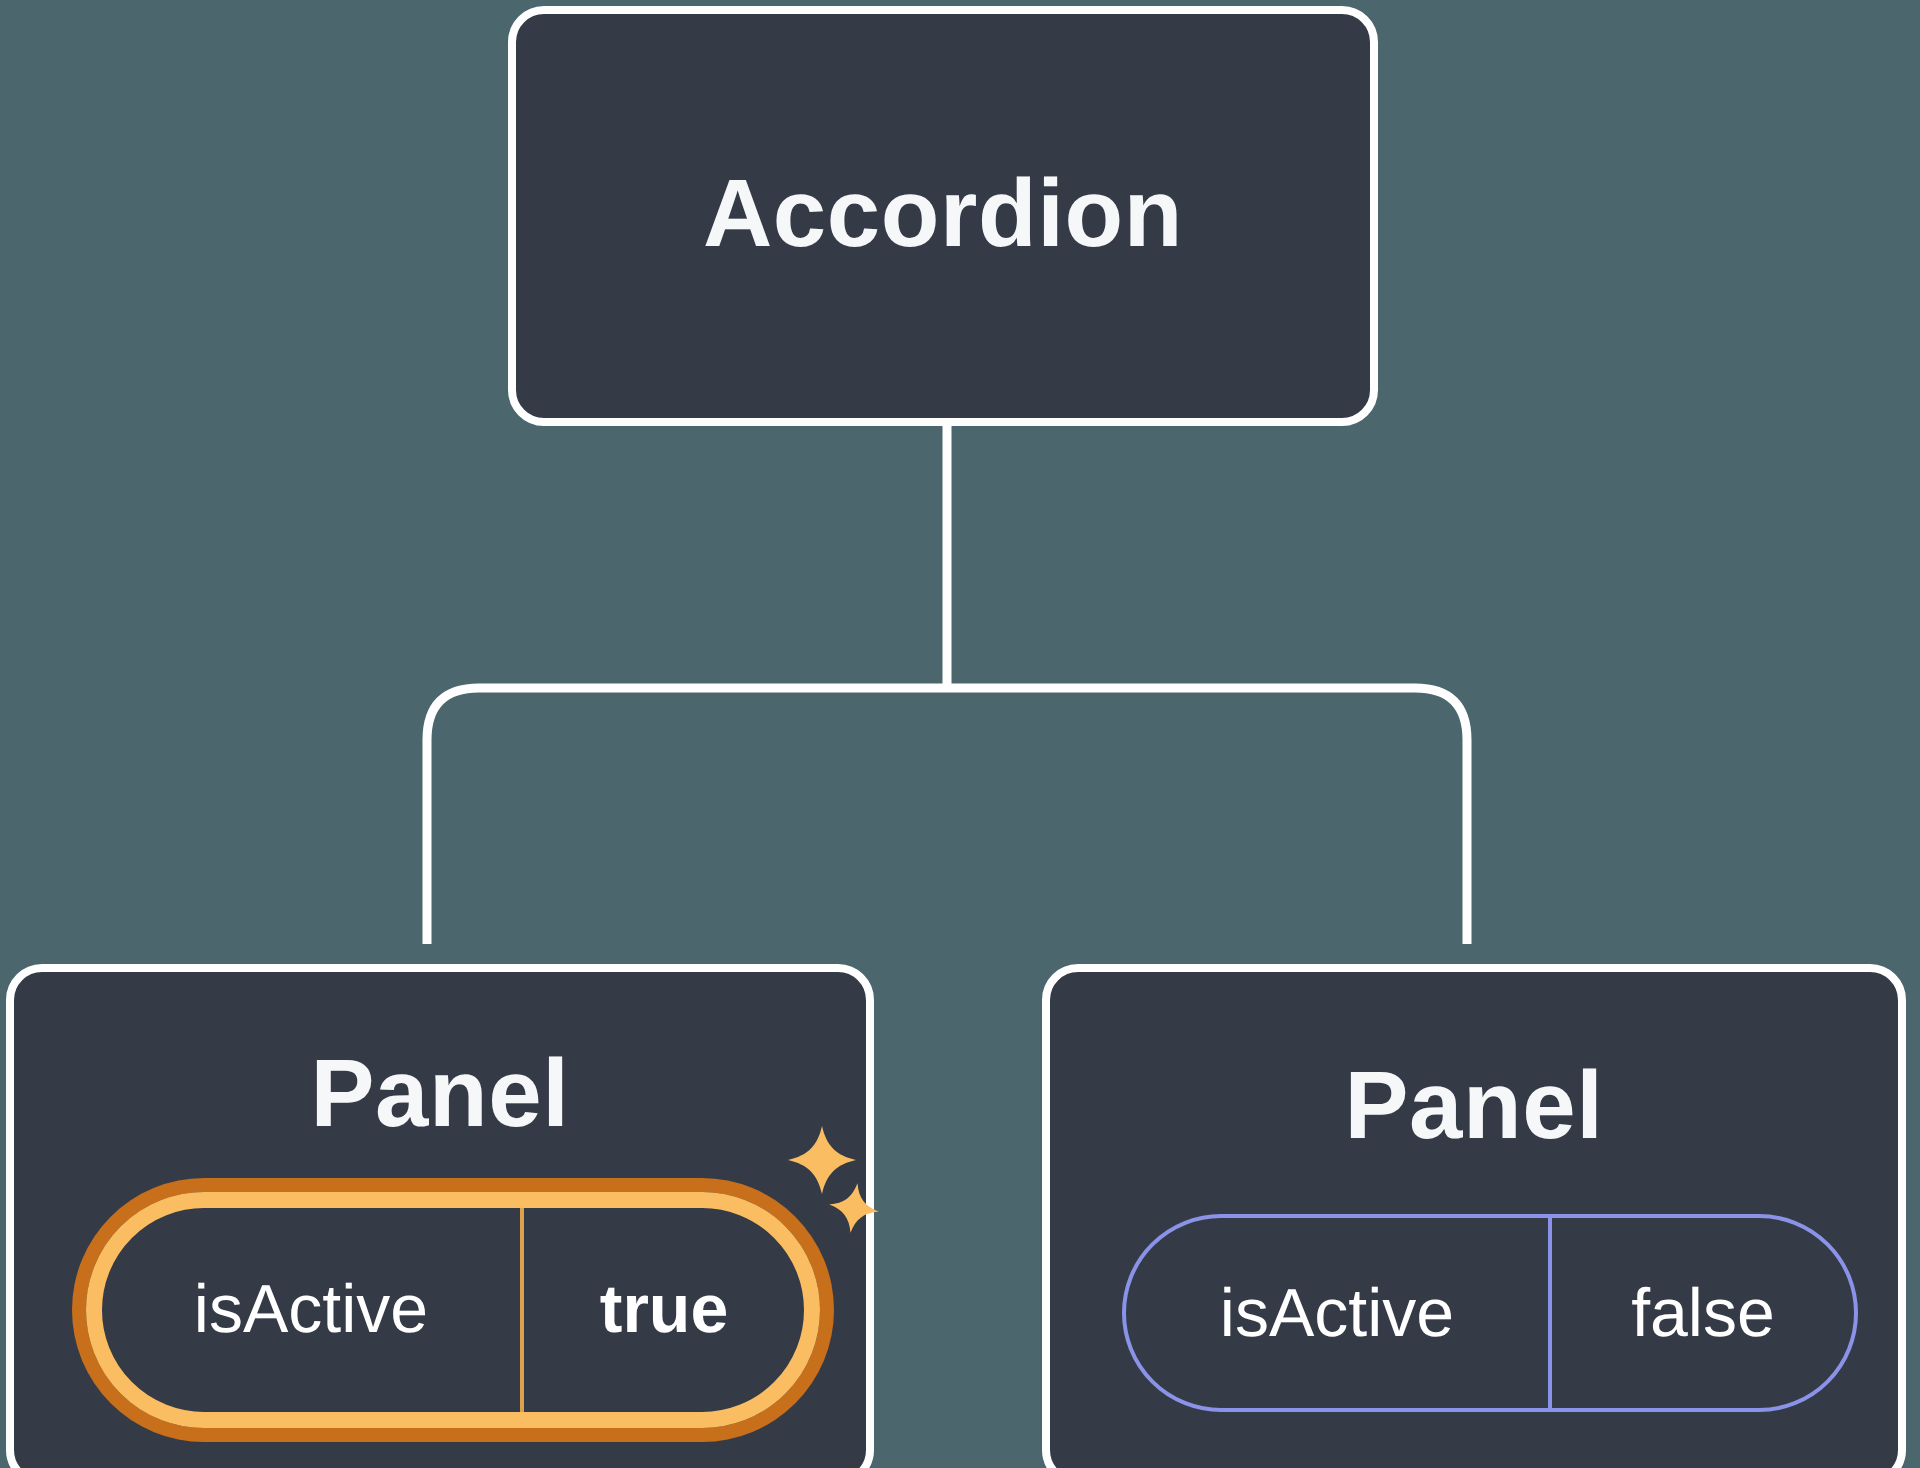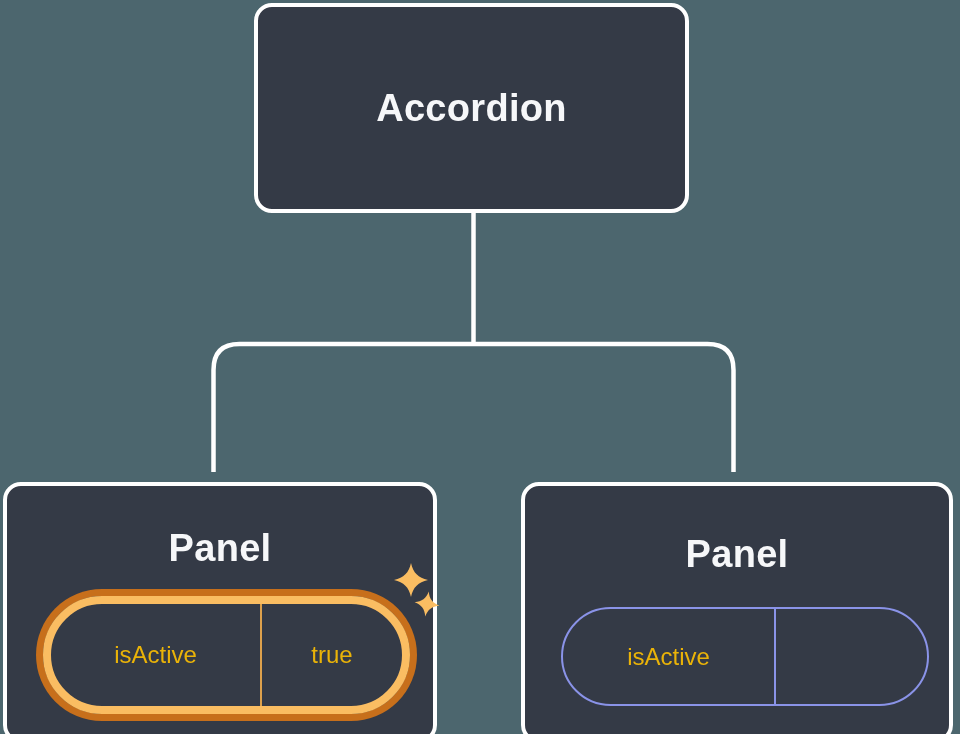--- a/index.html
+++ b/index.html
@@ -39,21 +39,21 @@
     left: 254px;
     top: 3px;
     width: 435px;
     height: 210px;
     display: flex;
     align-items: center;
     justify-content: center;
   }
   .node-title {
     color: #f6f7f9;
-    font-size: 38px;
+    font-size: 48px;
     font-weight: 600;
     letter-spacing: 0.3px;
     text-align: center;
     line-height: 44px;
   }
   .panel-node {
     top: 482px;
     height: 261px;
   }
   .panel-a {
@@ -72,27 +72,27 @@
     box-sizing: border-box;
     display: flex;
     align-items: stretch;
     border-radius: 999px;
     overflow: hidden;
   }
   .pill .cell {
     display: flex;
     align-items: center;
     justify-content: center;
-    color: #eab308;
-    font-size: 24px;
+    color: #ffffff;
+    font-size: 34px;
     line-height: 1;
   }
   .pill .key { width: 209px; flex: none; }
   .pill .val { flex: 1; }
-  .val-bold { font-weight: 400; }
+  .val-bold { font-weight: 700; }
   .divider { width: 2px; flex: none; }
   .divider-gold { background: #dda14c; }
   .divider-purple { background: #8a93e8; }
 
   .pill-active {
     left: 36px;
     top: 110px;
     width: 367px;
     height: 118px;
     border: 8px solid #fabd62;
@@ -142,16 +142,17 @@
       <path class="star" transform="translate(24,24) scale(17)" d="M0 -1 C0.13 -0.42 0.42 -0.13 1 0 C0.42 0.13 0.13 0.42 0 1 C-0.13 0.42 -0.42 0.13 -1 0 C-0.42 -0.13 -0.13 -0.42 0 -1 Z"></path>
       <path class="star" transform="translate(40,48) rotate(8) scale(12.5)" d="M0 -1 C0.13 -0.42 0.42 -0.13 1 0 C0.42 0.13 0.13 0.42 0 1 C-0.13 0.42 -0.42 0.13 -1 0 C-0.42 -0.13 -0.13 -0.42 0 -1 Z"></path>
     </svg>
   </div>
 
   <div class="node panel-node panel-b">
     <div class="node-title">Panel</div>
     <div class="pill pill-inactive">
       <span class="cell key">isActive</span>
       <span class="divider divider-purple"></span>
+      <span class="cell val">false</span>
     </div>
   </div>
 
 </div>
 
 </body></html>

